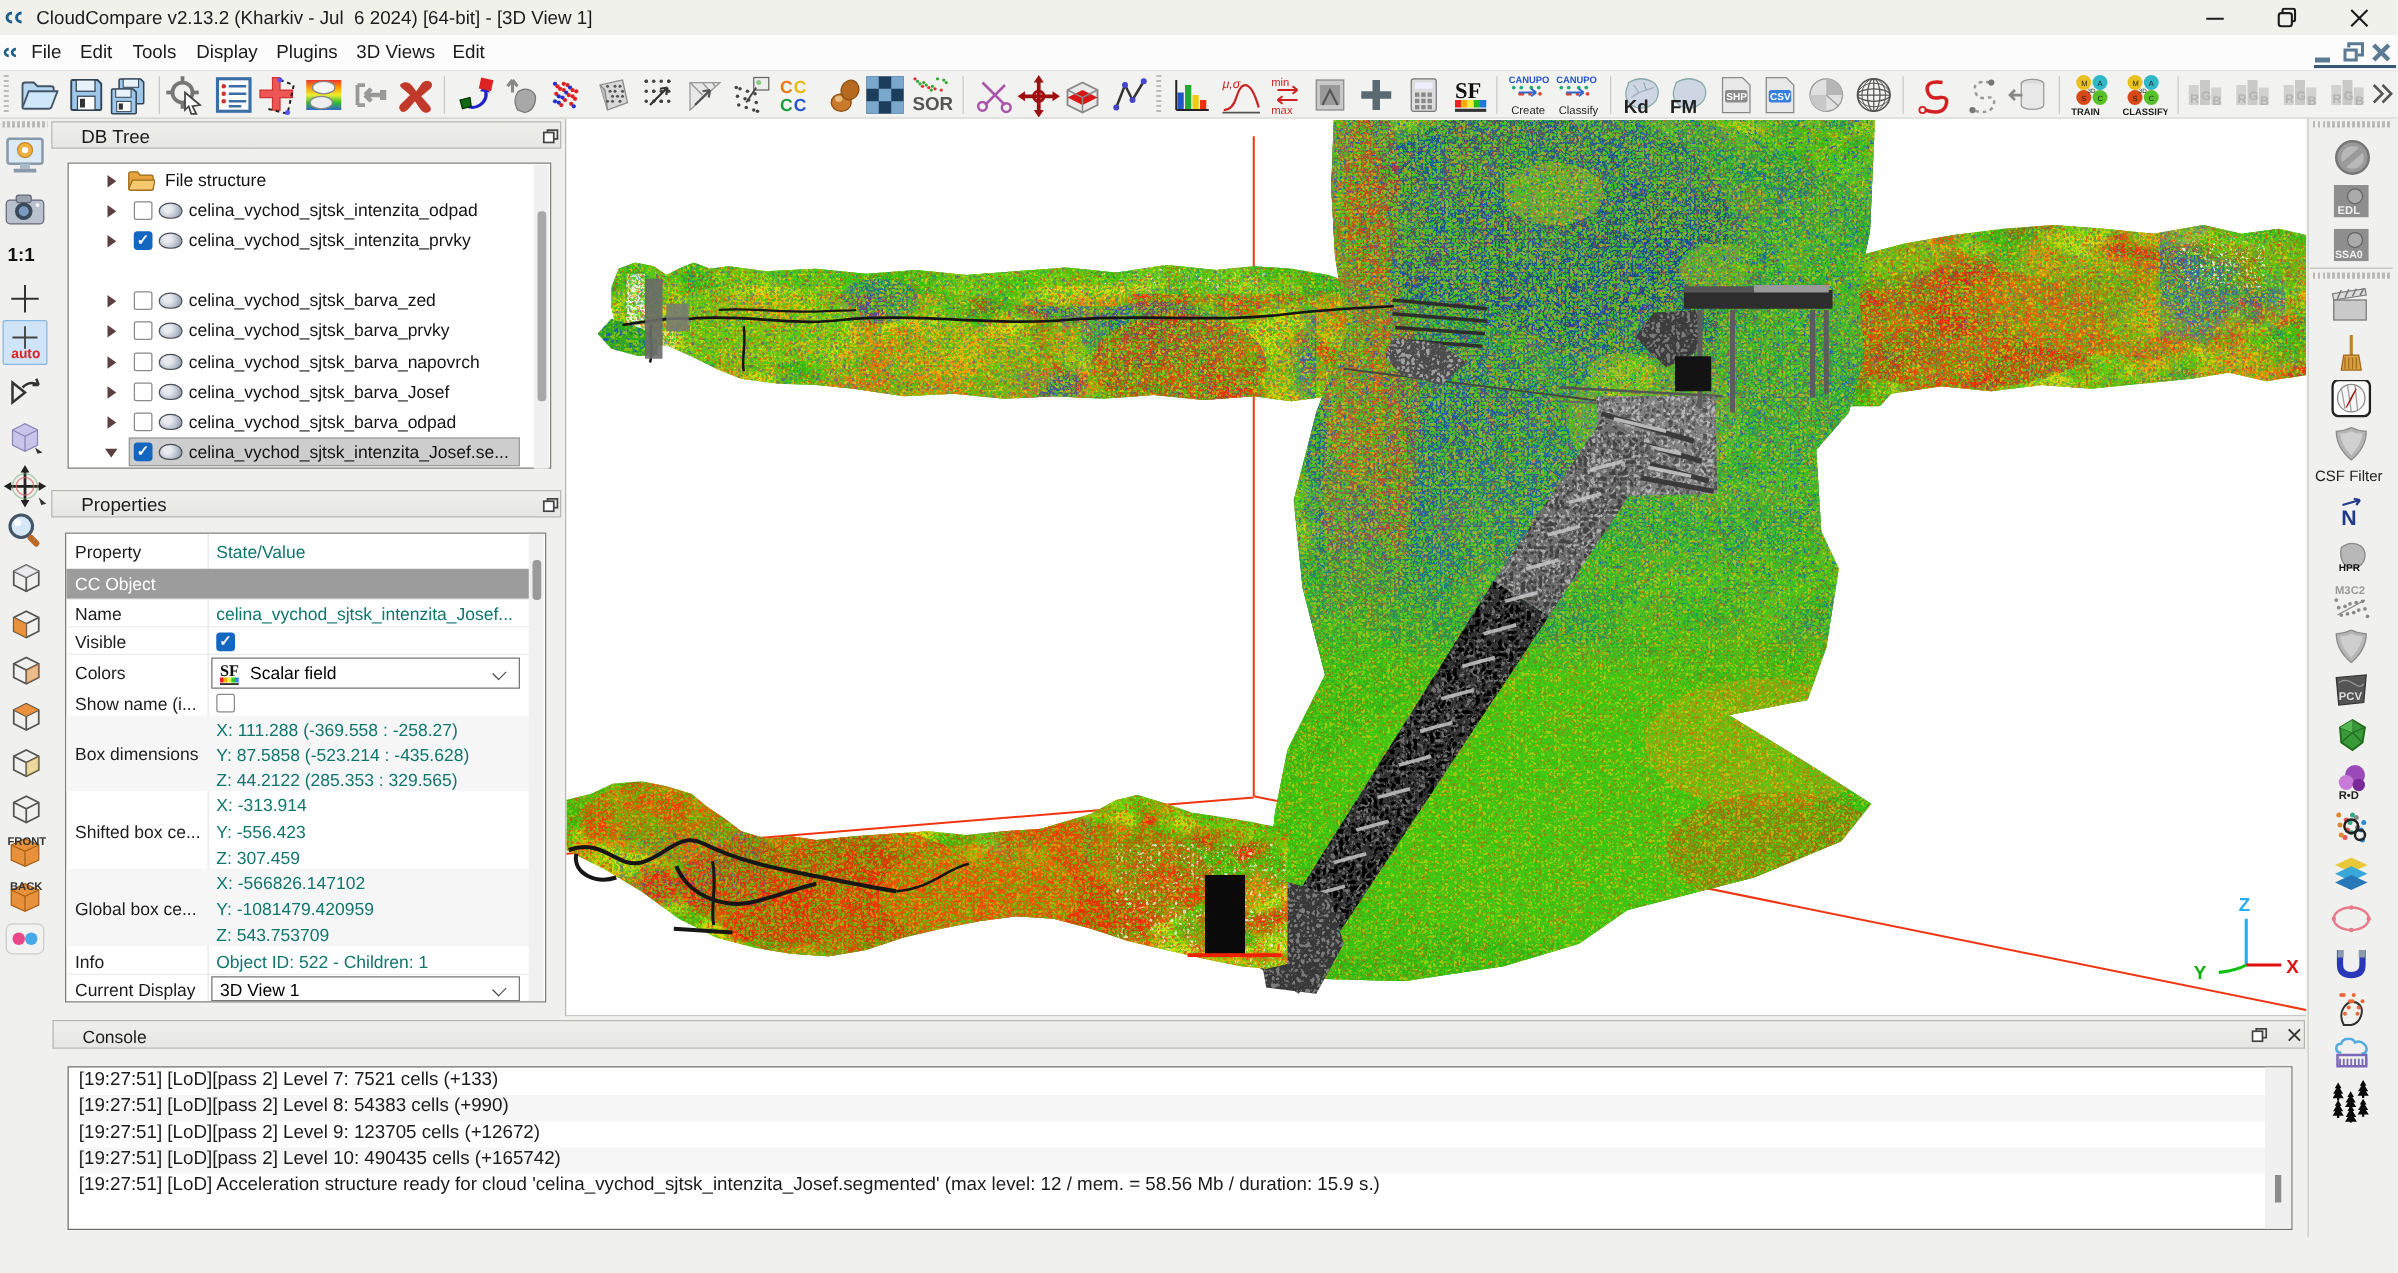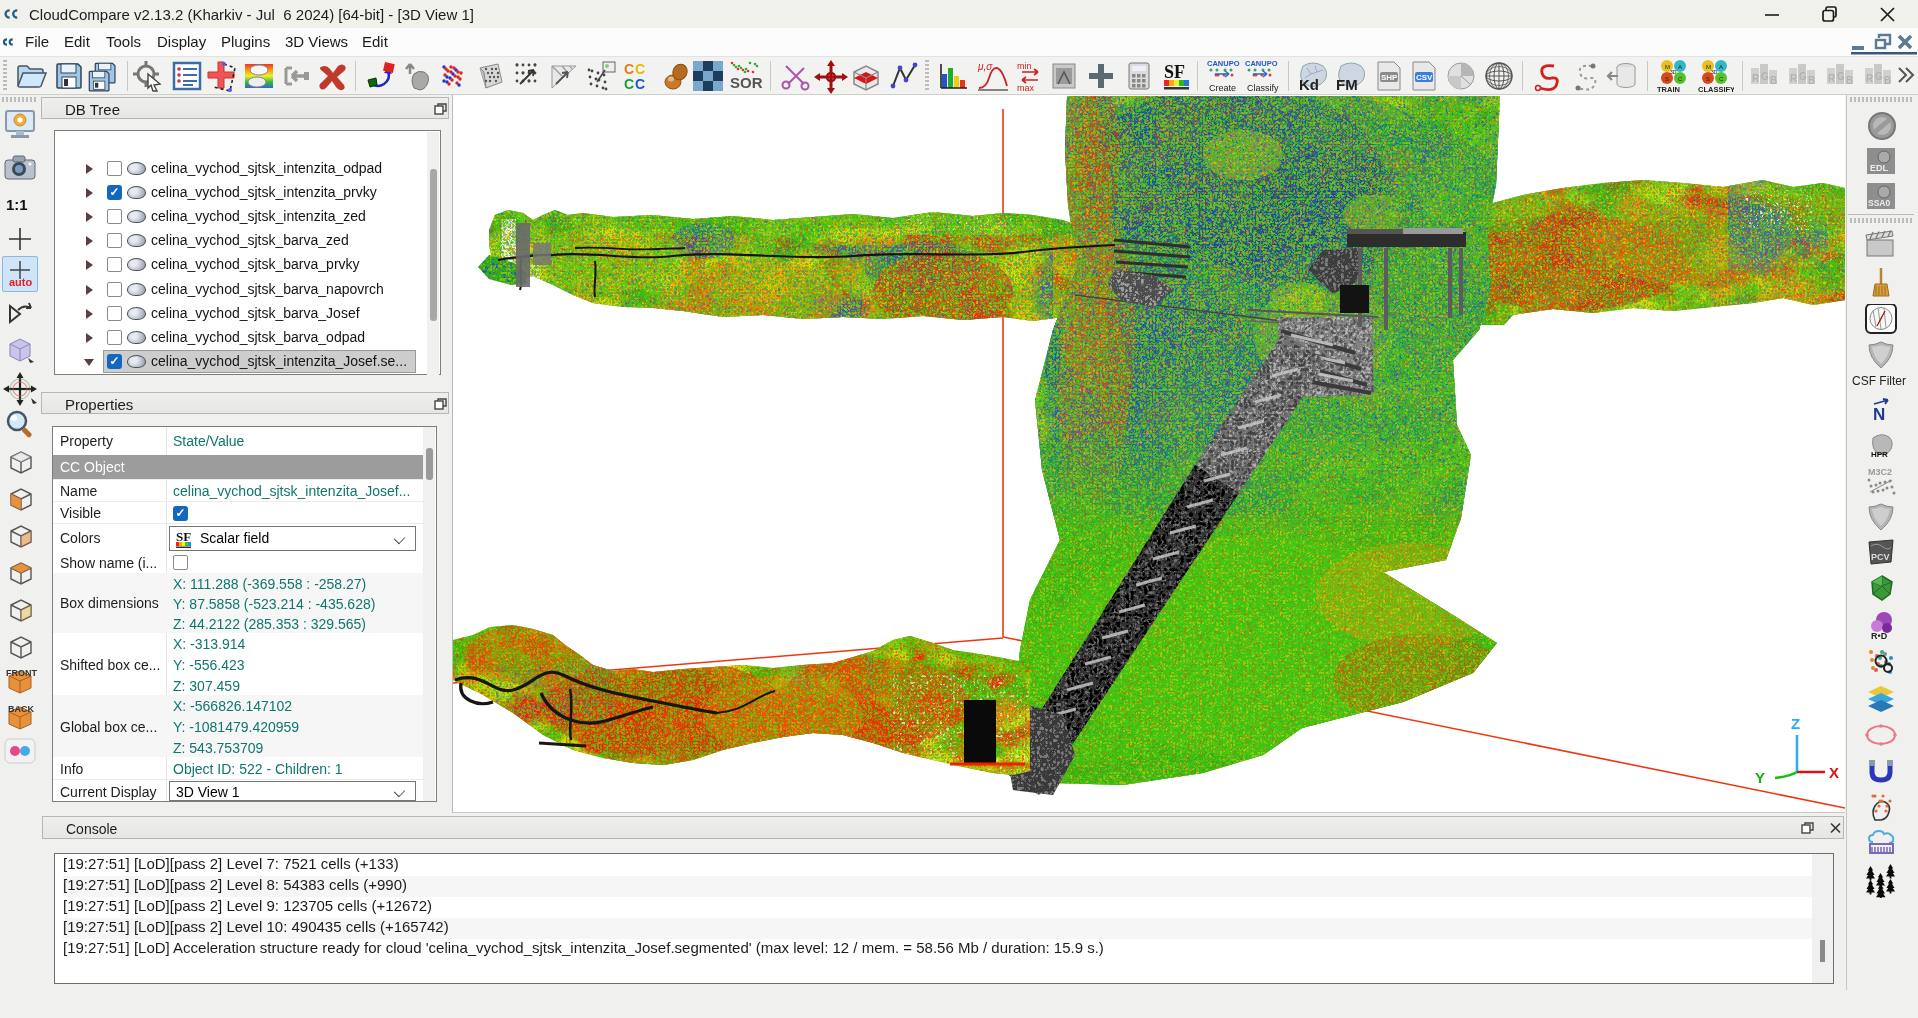--- a/index.html
+++ b/index.html
@@ -793,37 +793,39 @@
 
 <div class="abs phead" id="dbtree-head">
     <span class="pheadtxt">DB Tree</span>
 <svg class="dockicon" style="left:392px;top:5px" viewBox="0 0 13 12">
       <rect x="1" y="3" width="8" height="8" fill="#fff" stroke="#444" stroke-width="1.4"></rect>
       <path d="M4 3 L4 1 L12 1 L12 8 L9 8" fill="none" stroke="#444" stroke-width="1.4"></path>
     </svg>
 </div>
 <div class="abs" id="tree-box">
  <div id="treerows" style="position:relative;width:100%;height:100%">
+  <div class="trow" style="top:2px">
+        <div class="tri" style="left:31px;top:7px"></div>
+   <svg style="position:absolute;left:47px;top:3px" width="22" height="17" viewBox="0 0 22 17">
+          <path d="M1 15 L1 3 Q1 1.5 2.5 1.5 L8 1.5 L10 4 L19 4 Q20.5 4 20.5 5.5 L20.5 15 Q20.5 16 19 16 L2.5 16 Q1 16 1 15" fill="#e8a33d" stroke="#9a6a1a" stroke-width="1"></path>
+          <path d="M1 15 L4 8 L22 8 L20.5 15 Q20.5 16 19 16 L2.5 16 Q1 16 1 15" fill="#f6c96e" stroke="#9a6a1a" stroke-width="1"></path>
+        </svg>
+   <div class="ttext" style="left:77px;top:3px">File structure</div>
+      </div>
   <div class="trow" style="top:26px">
         <div class="tri" style="left:31px;top:7px"></div>
         <div class="cb" style="left:52px;top:4px"></div>
         <div class="cl" style="left:72px;top:5px"></div>
         <div class="ttext" style="left:96px;top:3px">celina_vychod_sjtsk_intenzita_odpad</div>
       </div>
   <div class="trow" style="top:50px">
         <div class="tri" style="left:31px;top:7px"></div>
         <div class="cbc" style="left:52px;top:4px">✓</div>
         <div class="cl" style="left:72px;top:5px"></div>
         <div class="ttext" style="left:96px;top:3px">celina_vychod_sjtsk_intenzita_prvky</div>
-      </div>
-  <div class="trow" style="top:74px">
-        <div class="tri" style="left:31px;top:7px"></div>
-        <div class="cb" style="left:52px;top:4px"></div>
-        <div class="cl" style="left:72px;top:5px"></div>
-        <div class="ttext" style="left:96px;top:3px">celina_vychod_sjtsk_intenzita_zed</div>
       </div>
   <div class="trow" style="top:98px">
         <div class="tri" style="left:31px;top:7px"></div>
         <div class="cb" style="left:52px;top:4px"></div>
         <div class="cl" style="left:72px;top:5px"></div>
         <div class="ttext" style="left:96px;top:3px">celina_vychod_sjtsk_barva_zed</div>
       </div>
   <div class="trow" style="top:122px">
         <div class="tri" style="left:31px;top:7px"></div>
         <div class="cb" style="left:52px;top:4px"></div>

